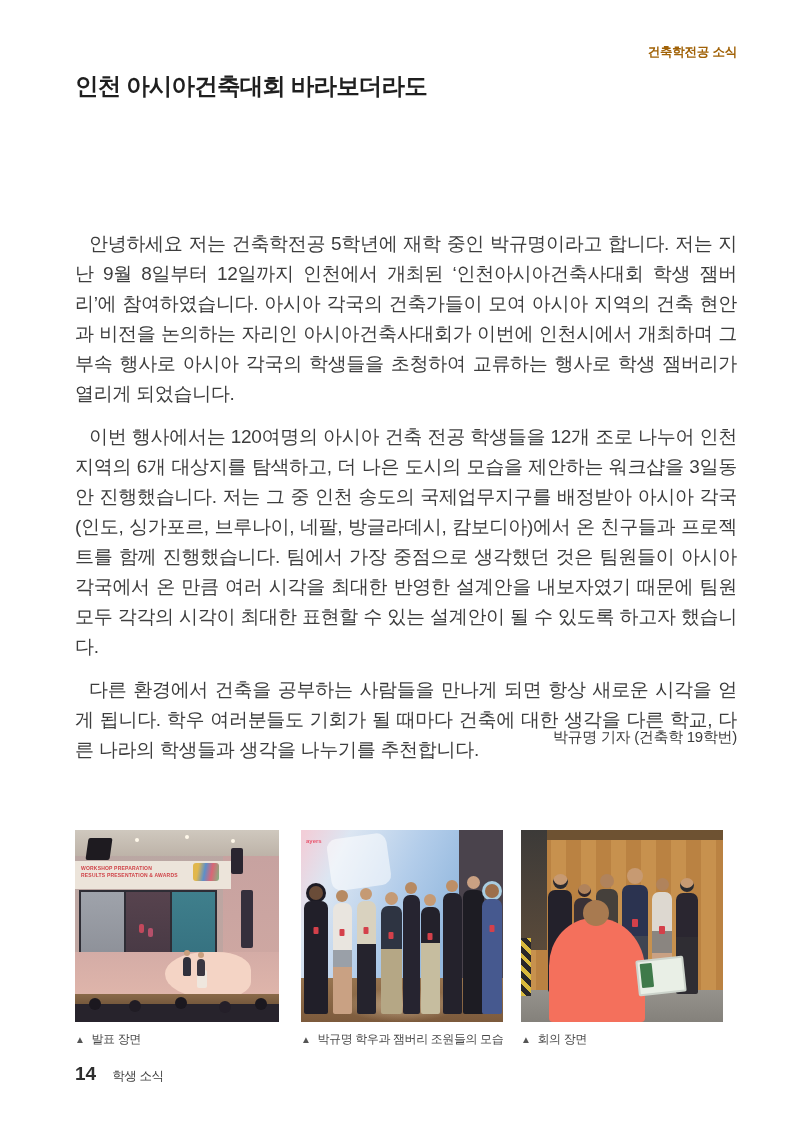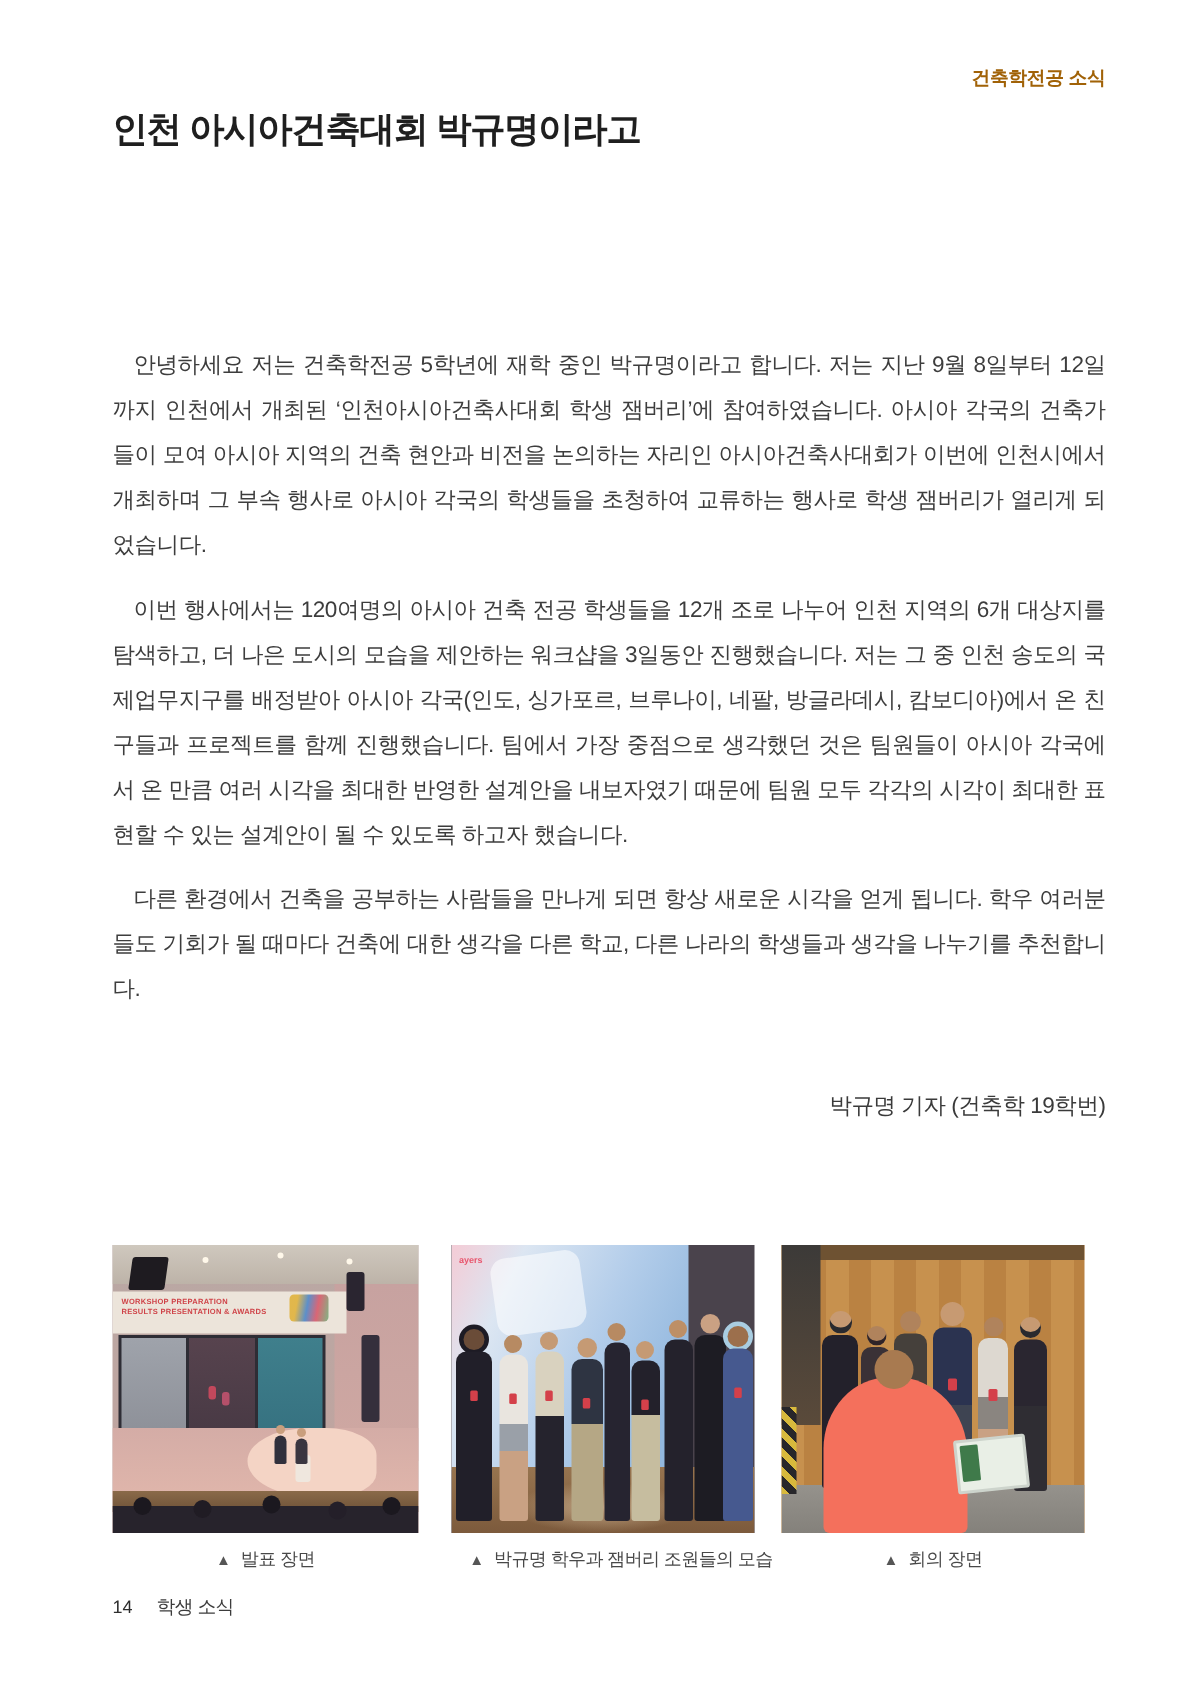--- a/index.html
+++ b/index.html
@@ -6,31 +6,31 @@
   body{width:793px;height:1122px;background:#ffffff;position:relative;overflow:hidden;
        font-family:"Liberation Sans","DejaVu Sans",sans-serif;}
   .page{position:absolute;inset:0;background:#fff;}
 
   .header-label{position:absolute;top:44px;right:56px;font-size:12.5px;color:#a16207;font-weight:600;letter-spacing:-0.2px;}
   .title{position:absolute;top:70px;left:75px;margin:0;font-size:23.5px;font-weight:800;color:#1f1f1f;letter-spacing:-0.8px;}
 
   .badge{position:absolute;top:170px;left:75px;display:inline-block;background:#f7ded6;border:2.5px solid #9e4e3b;
          border-radius:21px;padding:5px 21px 6px 21px;font-size:16.5px;font-weight:800;color:#1d1d33;letter-spacing:-0.6px;}
 
-  .bodytext{position:absolute;top:229px;left:75px;width:662px;color:#3d3d3d;font-size:15px;line-height:30px;
+  .bodytext{position:absolute;top:229px;left:75px;width:662px;color:#3d3d3d;font-size:19px;line-height:30px;
             text-align:justify;word-break:break-all;letter-spacing:-0.3px;}
   .bodytext p{margin:0 0 13px 0;text-indent:14px;}
 
   .byline{position:absolute;top:728px;right:56px;font-size:15px;color:#3a3a3a;letter-spacing:-0.3px;}
 
   .photo-row{position:absolute;top:830px;left:75px;width:662px;height:230px;}
   figure{margin:0;padding:0;position:absolute;top:0;}
   .photo{position:relative;height:192px;overflow:hidden;}
   .abs{position:absolute;}
-  figcaption{margin-top:9px;font-size:12px;color:#484848;letter-spacing:-0.4px;text-align:center;}
+  figcaption{margin-top:9px;font-size:12px;color:#484848;letter-spacing:-0.4px;}
   .tri{font-size:10px;color:#555;margin-right:7px;}
 
   
   .fg{position:absolute;display:flex;flex-direction:column;align-items:center;}
   .hd{display:block;border-radius:50%;background:#c99f7e;}
   .bd{display:block;flex:1;border-radius:7px 7px 2px 2px;margin-top:1px;}
 
   
   .p1{background:linear-gradient(#b9a8a4,#c2a39e);}
   .p1-ceiling{top:0;left:0;right:0;height:26px;background:linear-gradient(#cfc8be,#bdb3a8);}
@@ -73,31 +73,31 @@
   .p3-dark{left:0;top:0;width:26px;height:120px;background:linear-gradient(#3c3a38,#5a4a3a);}
   .p3-floor{left:0;bottom:0;width:100%;height:32px;background:linear-gradient(#95928c,#84817b);}
   .p3-haz{left:0;bottom:26px;width:10px;height:58px;background:repeating-linear-gradient(45deg,#d8b93c 0 4px,#27262a 4px 9px);}
   .p3-coral{left:28px;bottom:0;width:96px;height:104px;background:#f4705c;border-radius:46% 50% 4px 4px;}
   .p3-coral-hd{left:62px;bottom:96px;width:26px;height:26px;border-radius:50%;background:#a87a50;}
   .p3-lap{left:116px;bottom:28px;width:44px;height:32px;background:#e9efe6;border:2px solid #cdd4cc;border-radius:2px;transform:rotate(-6deg);}
   .p3-lap:before{content:"";position:absolute;left:2px;top:2px;width:12px;height:24px;background:#3f7a4a;border-radius:1px;}
   .p3-red{display:block;width:6px;height:8px;background:#d4404a;border-radius:1px;position:absolute;top:34px;left:50%;transform:translateX(-50%);}
 
   .footer{position:absolute;top:1063px;left:75px;display:flex;align-items:baseline;}
-  .pagenum{font-size:12px;font-weight:400;color:#2e2e2e;}
+  .pagenum{font-size:19px;font-weight:700;color:#2e2e2e;}
   .footsec{font-size:12.5px;color:#3c3c3c;margin-left:16px;letter-spacing:-0.4px;}
 </style>
 </head>
 <body>
 
 <div class="page">
 
   <div class="header-label">건축학전공 소식</div>
 
-  <h1 class="title">인천 아시아건축대회 박규명이라고</h1>
+  <h1 class="title">인천 아시아건축대회 바라보더라도</h1>
 
 
   <div class="bodytext">
     <p>안녕하세요 저는 건축학전공 5학년에 재학 중인 박규명이라고 합니다. 저는 지난 9월 8일부터 12일까지 인천에서 개최된 ‘인천아시아건축사대회 학생 잼버리’에 참여하였습니다. 아시아 각국의 건축가들이 모여 아시아 지역의 건축 현안과 비전을 논의하는 자리인 아시아건축사대회가 이번에 인천시에서 개최하며 그 부속 행사로 아시아 각국의 학생들을 초청하여 교류하는 행사로 학생 잼버리가 열리게 되었습니다.</p>
     <p>이번 행사에서는 120여명의 아시아 건축 전공 학생들을 12개 조로 나누어 인천 지역의 6개 대상지를 탐색하고, 더 나은 도시의 모습을 제안하는 워크샵을 3일동안 진행했습니다. 저는 그 중 인천 송도의 국제업무지구를 배정받아 아시아 각국(인도, 싱가포르, 브루나이, 네팔, 방글라데시, 캄보디아)에서 온 친구들과 프로젝트를 함께 진행했습니다. 팀에서 가장 중점으로 생각했던 것은 팀원들이 아시아 각국에서 온 만큼 여러 시각을 최대한 반영한 설계안을 내보자였기 때문에 팀원 모두 각각의 시각이 최대한 표현할 수 있는 설계안이 될 수 있도록 하고자 했습니다.</p>
     <p>다른 환경에서 건축을 공부하는 사람들을 만나게 되면 항상 새로운 시각을 얻게 됩니다. 학우 여러분들도 기회가 될 때마다 건축에 대한 생각을 다른 학교, 다른 나라의 학생들과 생각을 나누기를 추천합니다.</p>
   </div>
 
   <div class="byline">박규명 기자 (건축학 19학번)</div>
 

